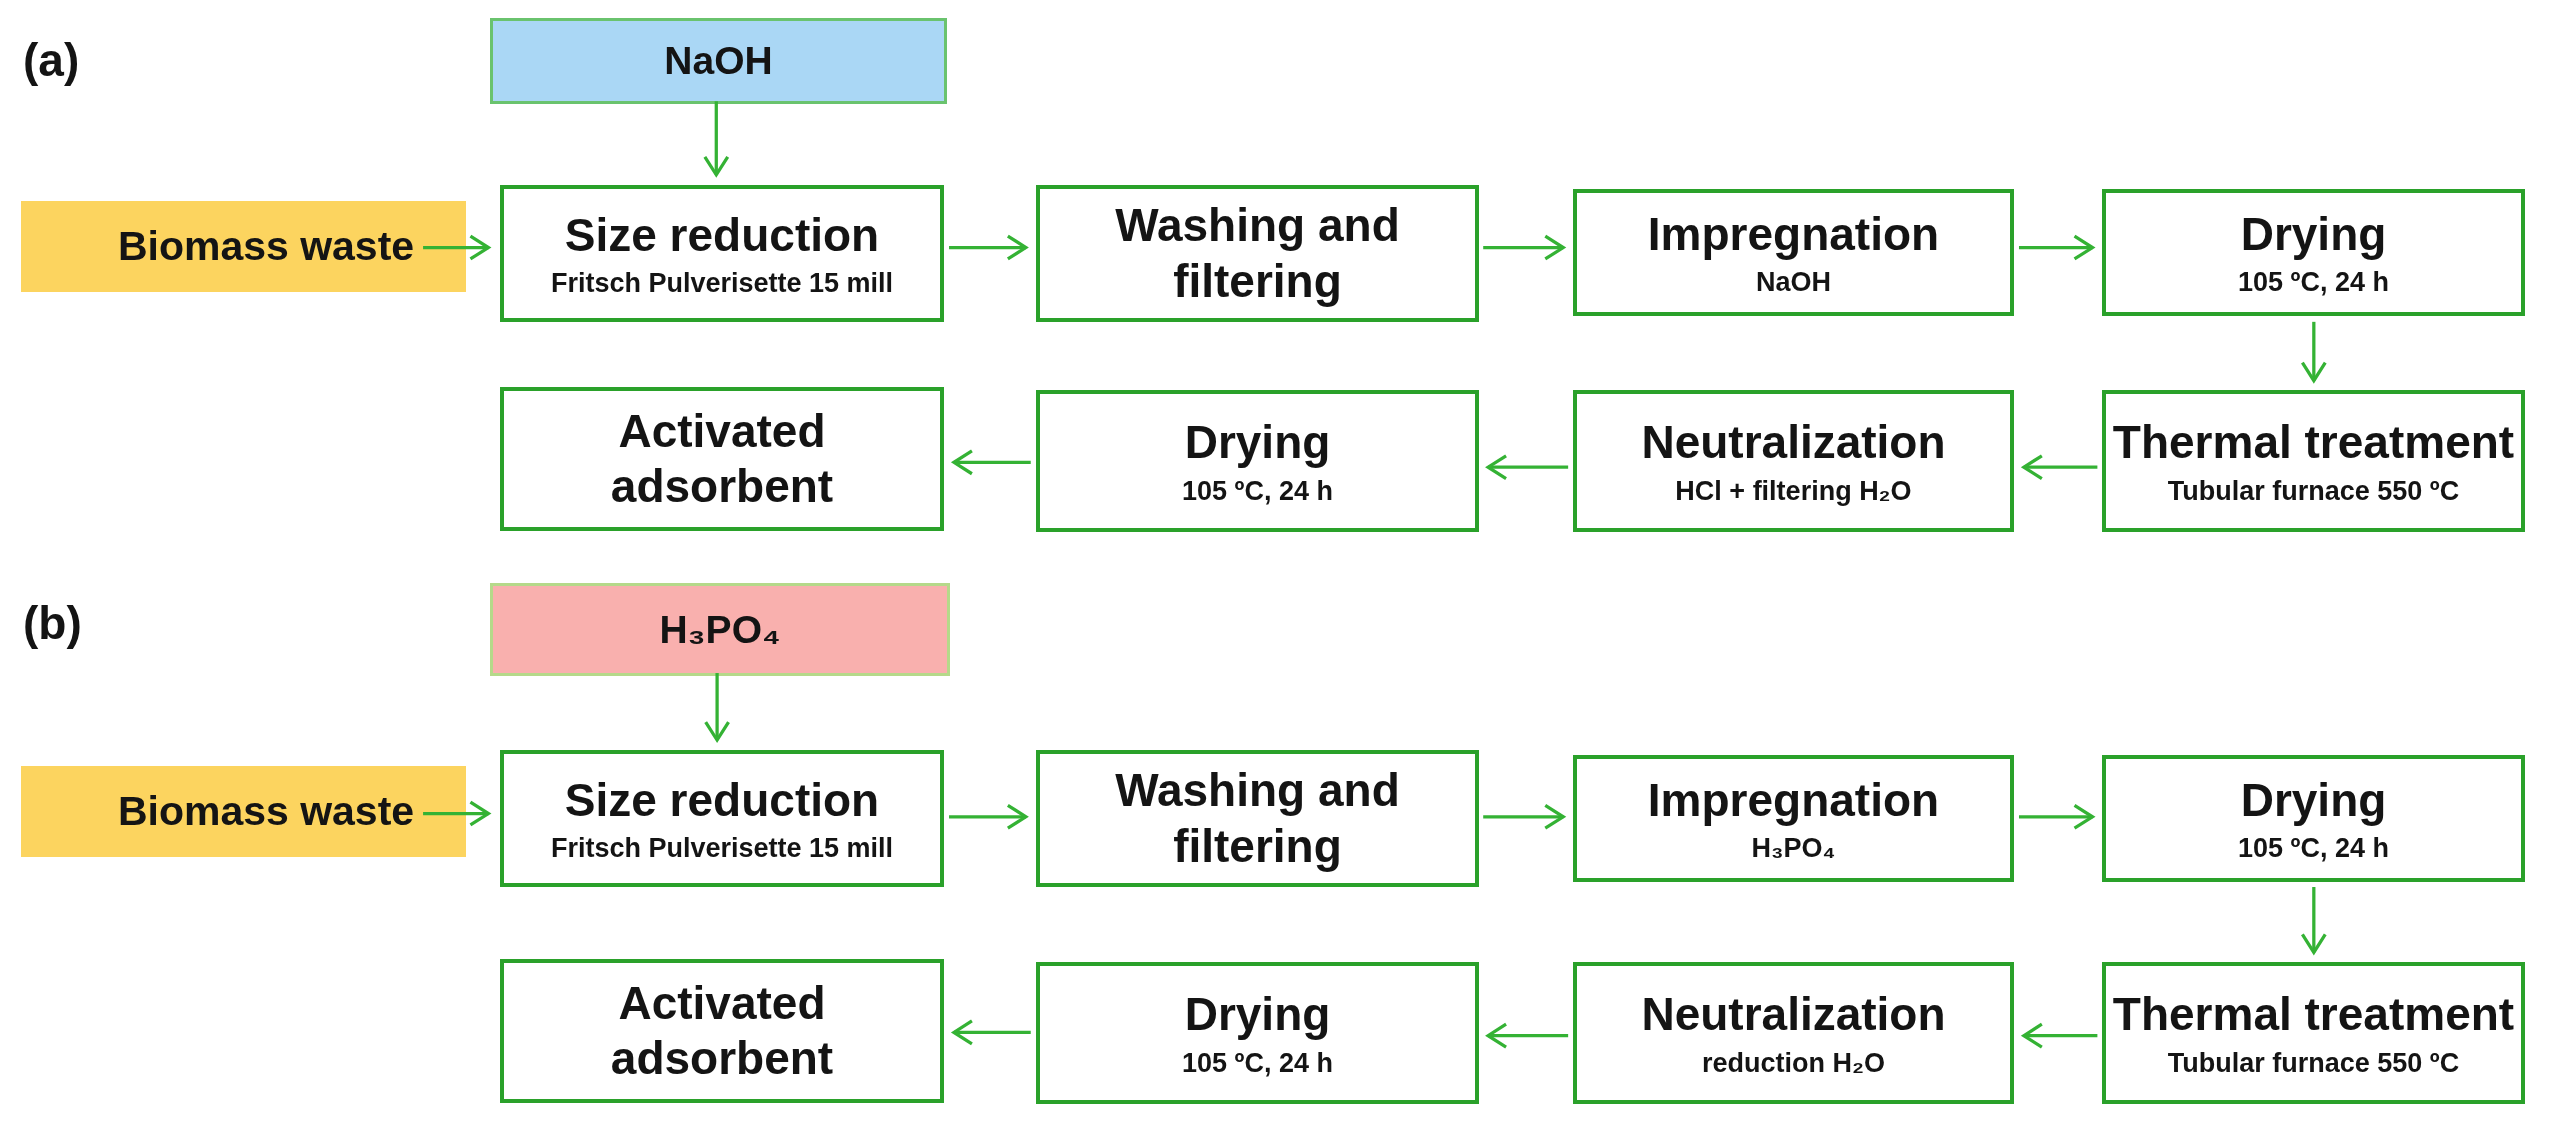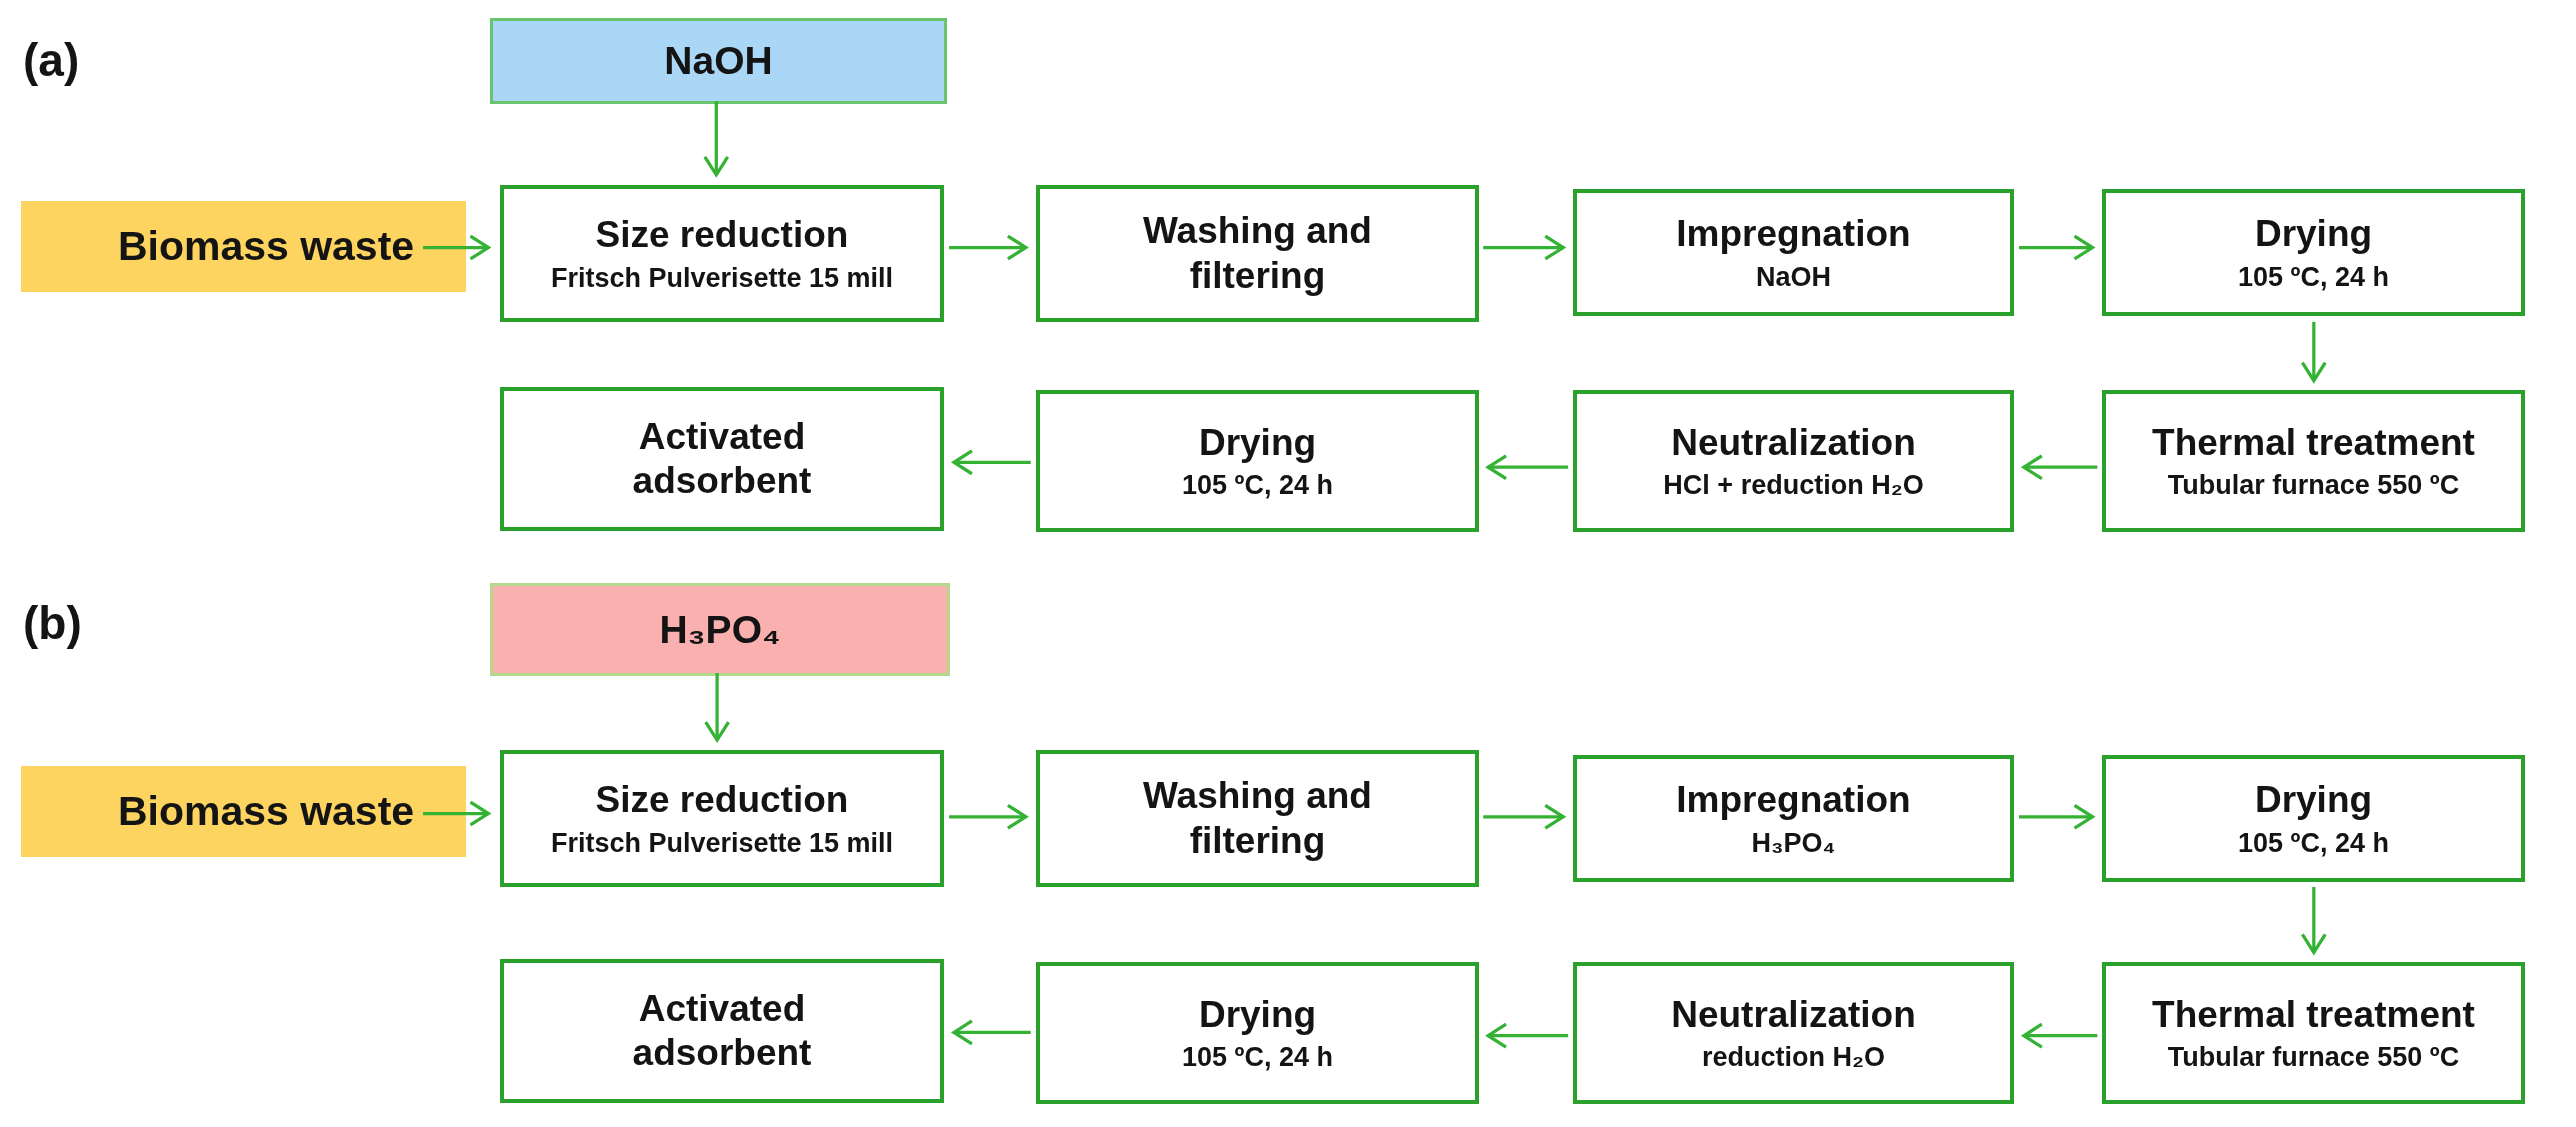--- a/index.html
+++ b/index.html
@@ -55,21 +55,21 @@
     display: flex;
     flex-direction: column;
     align-items: center;
     justify-content: center;
     background: #ffffff;
     border: 4.9px solid var(--box-border-green, #2aa12a);
     text-align: center;
     box-sizing: border-box;
   }
   .pbox .title {
-    font-size: 37px;
+    font-size: 46px;
     font-weight: bold;
     line-height: 1.2;
   }
   .pbox .title.narrow {
     max-width: 294px;
   }
   .pbox .title.narrow2 {
     max-width: 278px;
   }
   .pbox .sub {
@@ -127,21 +127,21 @@
     <div class="sub">105 ºC, 24 h</div>
   </div>
 
   <div class="pbox" style="left:2102px; top:390px; width:423px; height:142px;">
     <div class="title">Thermal treatment</div>
     <div class="sub">Tubular furnace 550 ºC</div>
   </div>
 
   <div class="pbox" style="left:1573px; top:390px; width:441px; height:142px;">
     <div class="title">Neutralization</div>
-    <div class="sub">HCl + reduction H₂O</div>
+    <div class="sub">HCl + filtering H₂O</div>
   </div>
 
   <div class="pbox" style="left:1036px; top:390px; width:443px; height:142px;">
     <div class="title">Drying</div>
     <div class="sub">105 ºC, 24 h</div>
   </div>
 
   <div class="pbox" style="left:500px; top:387px; width:444px; height:144px;">
     <div class="title narrow2">Activated adsorbent</div>
 

